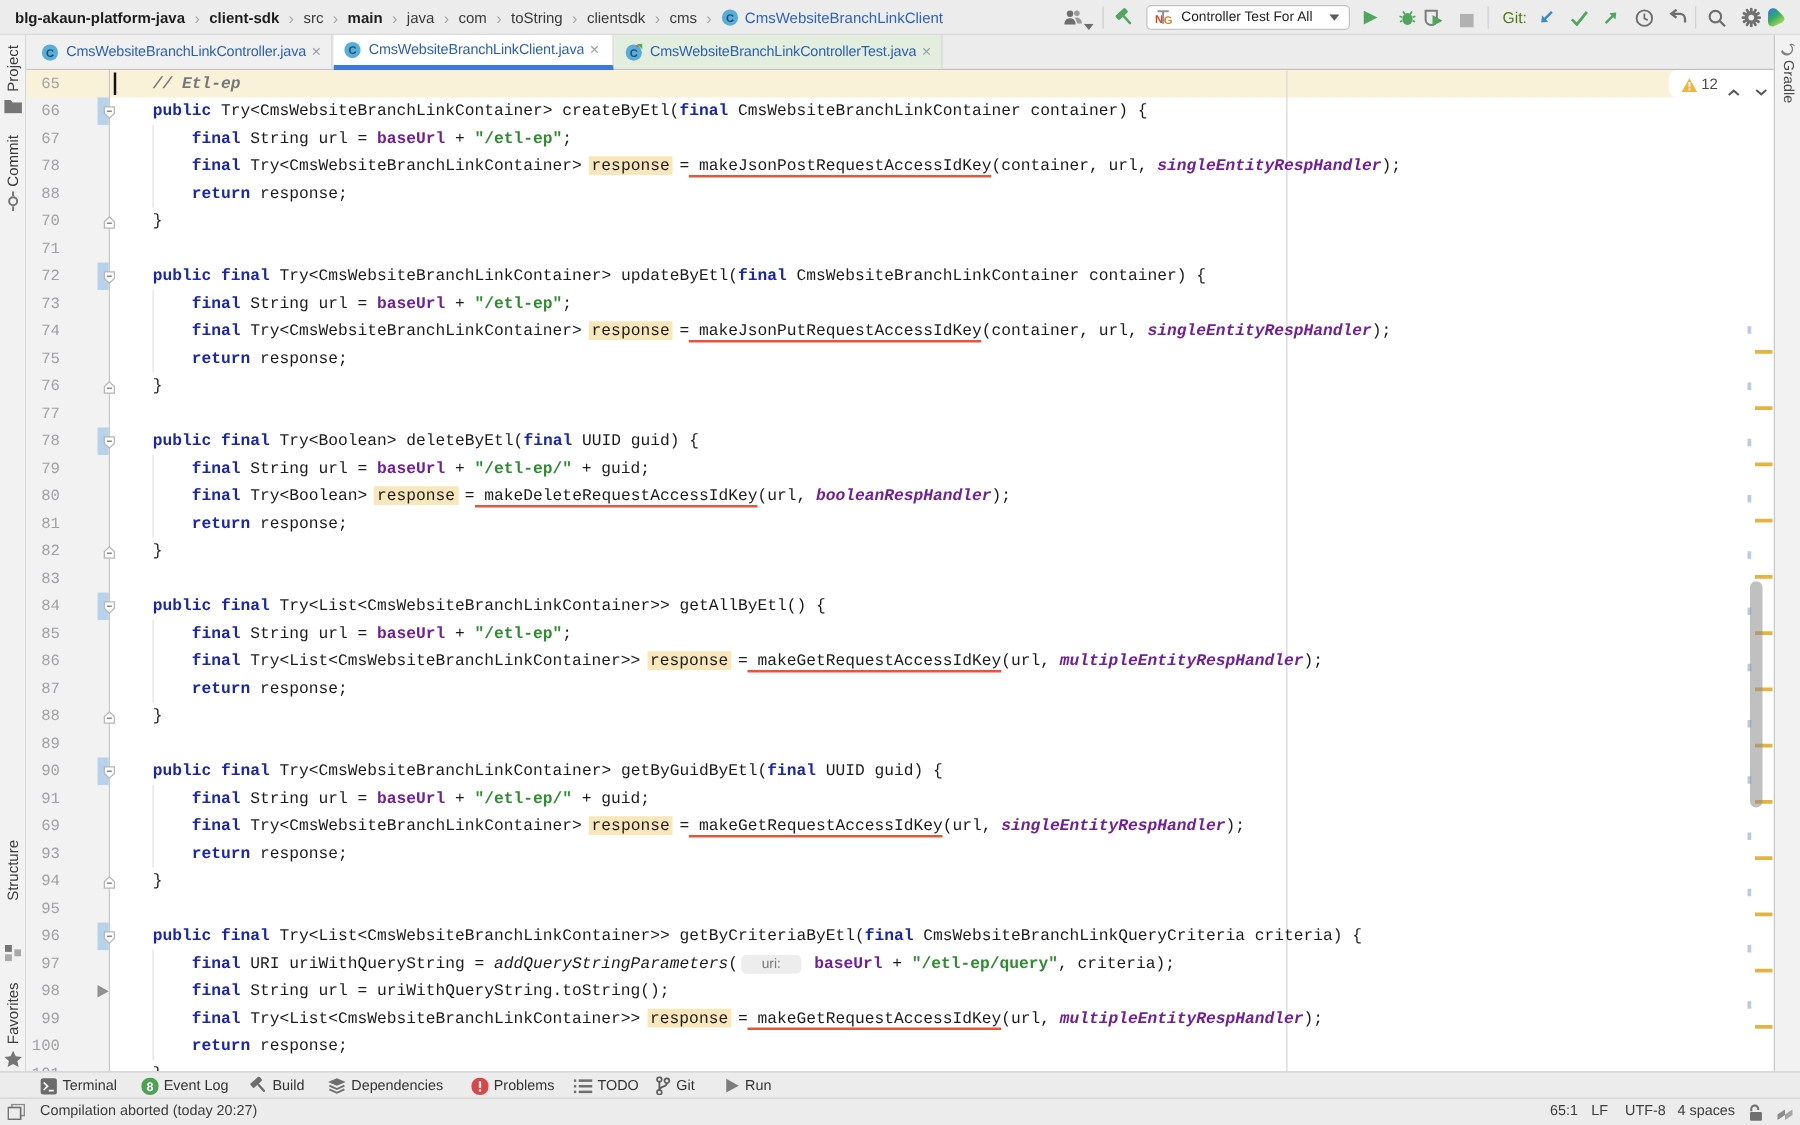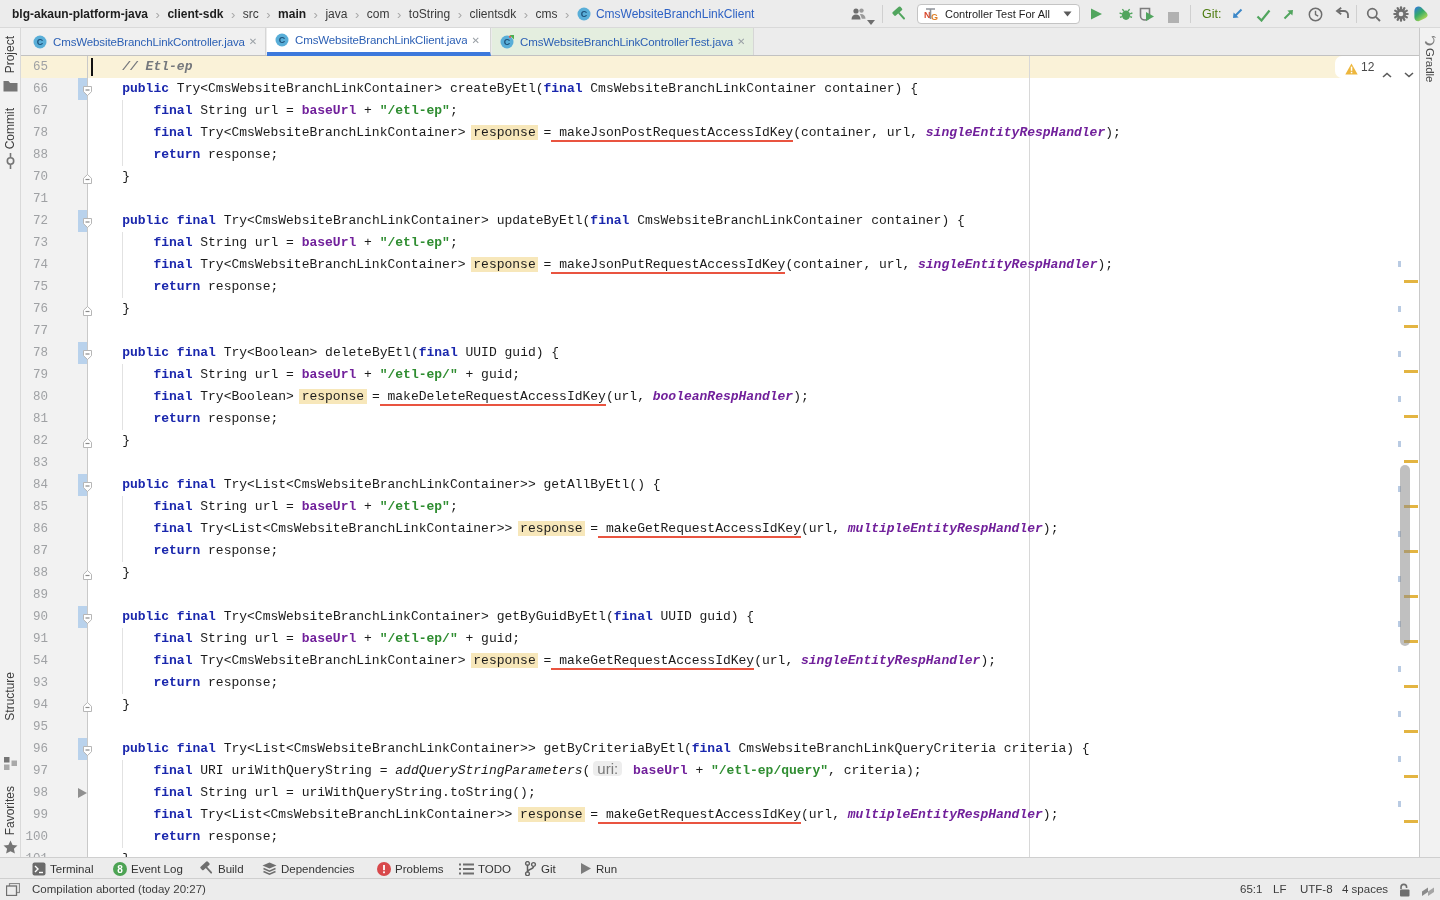--- a/index.html
+++ b/index.html
@@ -46,22 +46,22 @@
 #code { position:absolute; left:70px; top:0; }
 .cr { position:absolute; left:0; white-space:pre; font-family:"Liberation Mono", monospace;
   font-size:13px; line-height:22px; height:22px; color:#1b1b1b; }
 .k { color:#1a27ad; }
 .s { color:#2f8d31; }
 .f { color:#71209b; }
 .i { font-style:italic; }
 .c { color:#75787d;font-weight:bold; }
 .hl { background:#f7e7ba; padding:0 2.5px; margin:0 -2.5px; }
 .e { border-bottom:2.5px solid #e95440; }
-.chip { display:inline-block; background:#ededed; color:#787878; font-size:15px;
-  font-family:"Liberation Sans"; border-radius:4px; padding:1px 4px; margin:0 3px 0 3px;
+.chip { display:inline-block; background:#ededed; color:#787878; font-size:11px;
+  font-family:"Liberation Sans"; border-radius:4px; padding:1px 16px; margin:0 3px 0 3px;
   vertical-align:baseline; line-height:13px; }
 #caret { position:absolute; left:70px; top:2px; width:2px; height:18px; background:#111; }
 #scrollthumb { position:absolute; left:1379px; top:409px; width:10px; height:181px;
   background:rgba(140,140,140,0.55); border-radius:5px; }
 #inspwidget { position:absolute; left:1314px; top:0; width:84px; height:22px; background:#fff;
   border-radius:7px 0 0 7px; }
 #bottombar { position:absolute; left:0; top:857px; width:1440px; height:21px; background:#ececec;
   border-top:1px solid #cfcfcf; }
 .bwi { position:absolute; top:0; height:21px; display:flex; align-items:center; gap:4px;
   font-size:11.5px; color:#333; }
@@ -245,21 +245,21 @@
 <div class="ln" style="top:374px">82</div>
 <div class="ln" style="top:396px">83</div>
 <div class="ln" style="top:418px">84</div>
 <div class="ln" style="top:440px">85</div>
 <div class="ln" style="top:462px">86</div>
 <div class="ln" style="top:484px">87</div>
 <div class="ln" style="top:506px">88</div>
 <div class="ln" style="top:528px">89</div>
 <div class="ln" style="top:550px">90</div>
 <div class="ln" style="top:572px">91</div>
-<div class="ln" style="top:594px">54</div>
+<div class="ln" style="top:594px">69</div>
 <div class="ln" style="top:616px">93</div>
 <div class="ln" style="top:638px">94</div>
 <div class="ln" style="top:660px">95</div>
 <div class="ln" style="top:682px">96</div>
 <div class="ln" style="top:704px">97</div>
 <div class="ln" style="top:726px">98</div>
 <div class="ln" style="top:748px">99</div>
 <div class="ln" style="top:770px">100</div>
 <div class="ln" style="top:792px">101</div>
     </div>

